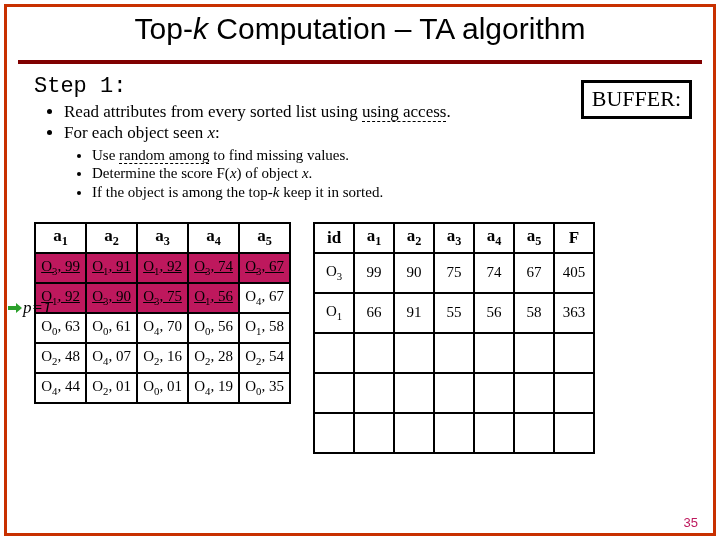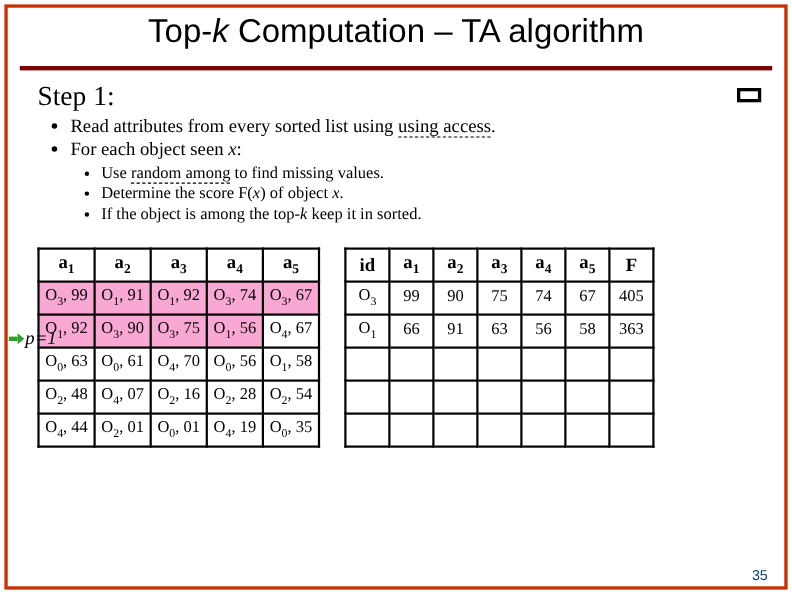--- a/index.html
+++ b/index.html
@@ -1,41 +1,41 @@
 <!DOCTYPE html>
 <html><head>
 <meta charset="utf-8">
 <style>
   * { box-sizing: border-box; margin: 0; padding: 0; }
   body { width: 720px; height: 540px; background: #fff; font-family: "Times New Roman", serif; position: relative; }
   .slide-frame { position: absolute; top: 4px; left: 4px; right: 4px; bottom: 4px; border: 3px solid #c83000; }
   .title { font-family: Arial, sans-serif; font-size: 30px; text-align: center; margin-top: 12px; }
   .rule { border: none; border-top: 4px solid #800000; margin: 14px 18px 0 18px; }
   .content { padding: 10px 30px 0 34px; position: relative; }
-  .step { font-size: 25px; margin-bottom: 2px; }
+  .step { font-size: 22px; margin-bottom: 2px; font-family: Liberation Mono, monospace; }
   .bul1 { list-style: disc; margin-left: 30px; font-size: 17px; line-height: 1.25; }
   .bul2 { list-style: disc; margin-left: 58px; font-size: 15px; line-height: 1.25; margin-top: 2px; }
   .uldash { border-bottom: 1px dashed #000; }
   .italic { font-style: italic; }
   .buffer-box { position: absolute; right: 28px; top: 80px; border: 3px solid #000; padding: 3px 8px 4px 8px; font-size: 22px; line-height: 1.18; background: #fff; }
   .buffer-box .bline { white-space: nowrap; }
   .tables { display: flex; align-items: flex-start; gap: 22px; margin-top: 20px; margin-left: 34px; margin-right: 28px; }
   .p-marker { position: absolute; left: 8px; top: 298px; font-size: 17px; font-style: italic; display: flex; align-items: center; }
   .p-marker .arrow { display: inline-block; width: 14px; height: 10px; margin-right: 1px; position: relative; }
   .p-marker .arrow::before { content: ""; position: absolute; left: 0; top: 3px; width: 8px; height: 4px; background: #2aa02a; }
   .p-marker .arrow::after { content: ""; position: absolute; left: 8px; top: 0; width: 0; height: 0; border-top: 5px solid transparent; border-bottom: 5px solid transparent; border-left: 6px solid #2aa02a; }
   table { border-collapse: collapse; }
   th, td { border: 2px solid #000; text-align: center; font-family: "Times New Roman", serif; }
   .tblL th, .tblL td { width: 51px; height: 30px; font-size: 15px; }
   .tblL th { font-weight: bold; font-size: 17px; height: 30px; }
-  .tblR th, .tblR td { width: 40px; height: 30px; font-size: 15px; }
+  .tblR th, .tblR td { width: 40px; height: 40px; font-size: 15px; }
   .tblR th { font-weight: bold; font-size: 17px; height: 30px; }
-  .hl { background: #f9a8d4; }
+  .hl { background: #be185d; text-decoration: underline; }
   .sub { font-size: 0.72em; vertical-align: sub; }
-  .page-num { position: absolute; right: 22px; bottom: 10px; font-size: 13px; font-family: Arial, sans-serif; color: #0c4a6e; }
+  .page-num { position: absolute; right: 22px; bottom: 10px; font-size: 13px; font-family: Arial, sans-serif; color: #be185d; }
 </style>
 </head>
 <body>
 
 <div class="slide-frame"></div>
 
 <div class="title">
   <span>Top-</span><span class="italic">k</span><span> Computation – TA algorithm</span>
 </div>
 <hr class="rule">
@@ -47,20 +47,21 @@
     <li><span>For each object seen </span><span class="italic">x</span><span>:</span></li>
   </ul>
   <ul class="bul2">
     <li><span>Use </span><span class="uldash">random among</span><span> to find missing values.</span></li>
     <li><span>Determine the score F(</span><span class="italic">x</span><span>) of object </span><span class="italic">x</span><span>.</span></li>
     <li><span>If the object is among the top-</span><span class="italic">k</span><span> keep it in sorted.</span></li>
   </ul>
 </div>
 
 <div class="buffer-box">
+  <div class="bline">BUFFER:</div>
 </div>
 
 <div class="p-marker">
   <span class="arrow"></span>
   <span class="italic">p</span>
     <span>=1</span>
 </div>
 
 <div class="tables">
   <table class="tblL">
@@ -127,21 +128,21 @@
           <td>90</td>
           <td>75</td>
           <td>74</td>
           <td>67</td>
           <td>405</td>
     </tr>
     <tr>
       <td><span>O</span><span class="sub">1</span></td>
       <td>66</td>
           <td>91</td>
-          <td>63</td>
+          <td>55</td>
           <td>56</td>
           <td>58</td>
           <td>363</td>
     </tr>
     <tr>
           <td></td>
           <td></td>
           <td></td>
           <td></td>
           <td></td>

